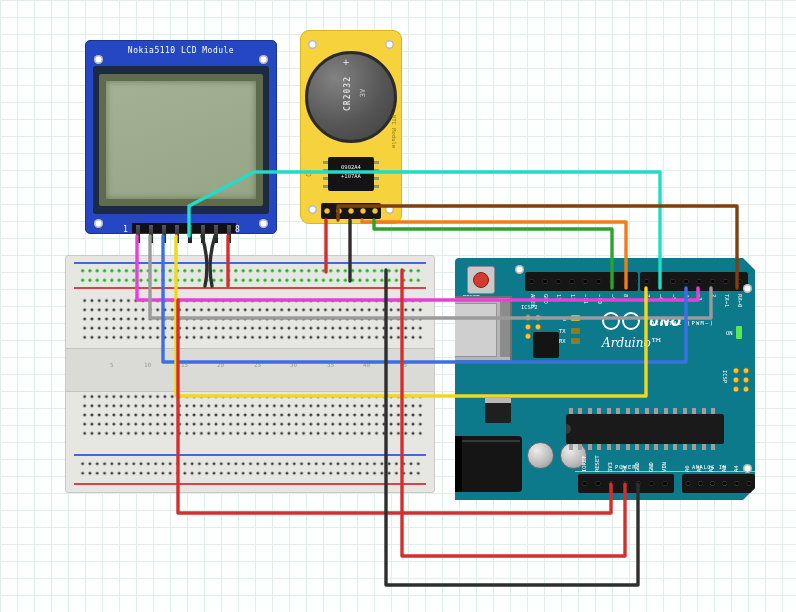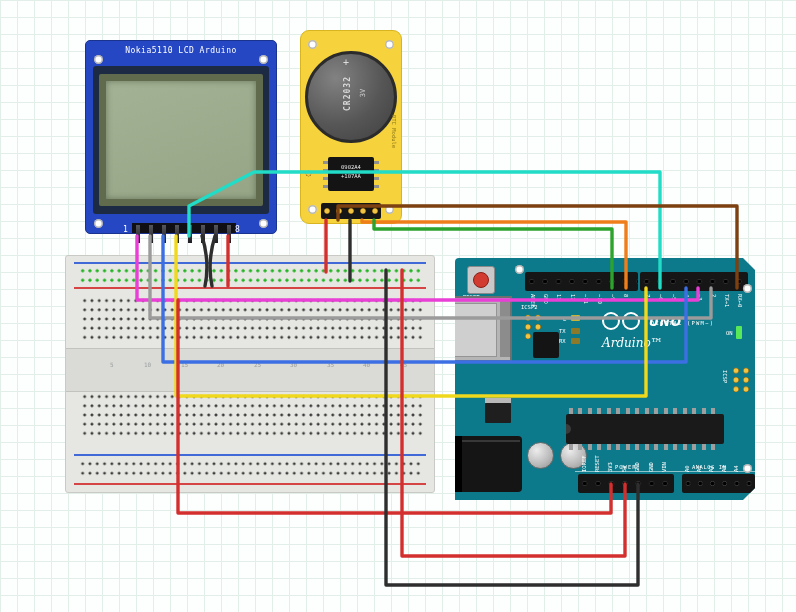--- a/index.html
+++ b/index.html
@@ -134,21 +134,21 @@
     <span class="vu" style="left:279px;top:188px">A4</span>
     <span class="vu" style="left:291px;top:188px">A5</span>
     <span class="slabel" style="left:237px;top:207px;letter-spacing:.5px">ANALOG IN</span>
 
     <div class="hole" style="left:60px;top:7px"></div>
     <div class="hole" style="left:288px;top:26px"></div>
     <div class="hole" style="left:288px;top:206px"></div>
   </div>
 
   <div class="a" style="left:85px;top:40px;width:190px;height:192px;background:#2547c4;border:1px solid #1a338f;border-radius:5px">
-    <span class="a" style="left:0;right:0;top:5px;text-align:center;font-size:8px;color:#fff;letter-spacing:.5px">Nokia5110 LCD Arduino</span>
+    <span class="a" style="left:0;right:0;top:5px;text-align:center;font-size:8px;color:#fff;letter-spacing:.5px">Nokia5110 LCD Module</span>
     <div class="hole" style="left:8px;top:14px"></div>
     <div class="hole" style="left:173px;top:14px"></div>
     <div class="hole" style="left:8px;top:178px"></div>
     <div class="hole" style="left:173px;top:178px"></div>
     <div class="a" style="left:7px;top:25px;width:176px;height:148px;background:#1c2a44;border-radius:3px"></div>
     <div class="a" style="left:13px;top:33px;width:164px;height:132px;background:#5f6b4c;border-radius:2px"></div>
     <div class="a" style="left:20px;top:40px;width:150px;height:118px;background:linear-gradient(160deg,#a3b294,#96a586);box-shadow:inset 0 0 6px rgba(40,50,30,.45)"></div>
     <div class="a" style="left:46px;top:182px;width:104px;height:10px;background:#101014"></div>
     <div class="lcdpin" style="left:50px;top:184px"></div>
     <div class="lcdpin" style="left:63px;top:184px"></div>

